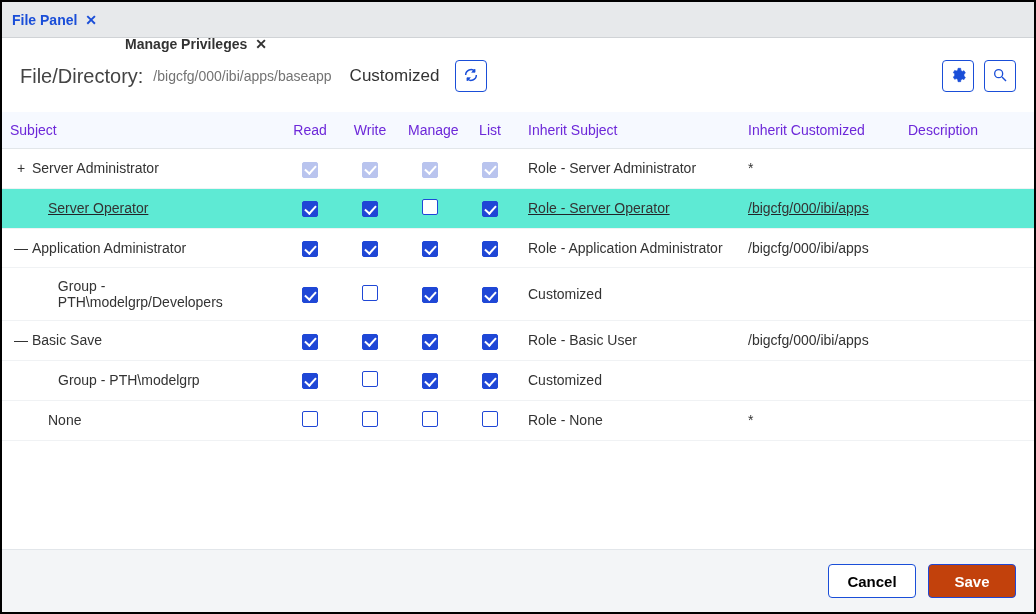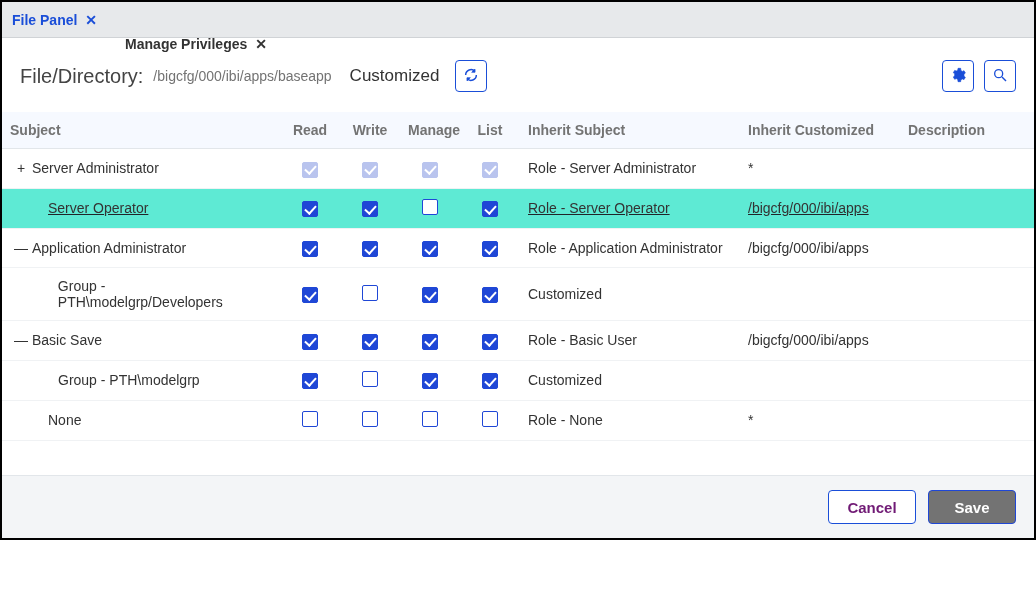--- a/index.html
+++ b/index.html
@@ -1,17 +1,17 @@
 <!DOCTYPE html>
 <html><head>
 <meta charset="utf-8">
 <style>
   * { box-sizing: border-box; margin: 0; padding: 0; }
   html, body { width: 1036px; height: 614px; font-family: Arial, Helvetica, sans-serif; font-size: 14px; color: #212529; background: #fff; }
-  .window { width: 1036px; height: 540px; border: 2px solid #000; display: flex; flex-direction: column; justify-content: flex-end; }
+  .window { width: 1036px; height: 614px; border: 2px solid #000; display: flex; flex-direction: column; justify-content: flex-end; }
 
   
   .tabbar { background: #e7e9eb; height: 36px; display: flex; align-items: center; padding: 0 10px; gap: 28px; border-bottom: 1px solid #d0d3d6; }
   .tab { display: flex; align-items: center; gap: 8px; font-size: 14px; font-weight: 600; cursor: pointer; }
   .tab.active { color: #1a4ed8; }
   .tab .close-x { font-weight: 700; font-size: 14px; }
   .tab.inactive { color: #333; margin-top: 48px; }
   .tab.inactive .close-x { color: #333; }
   .tab.active .close-x { color: #1a4ed8; }
 
@@ -21,21 +21,21 @@
   .toolbar .path { color: #737373; font-size: 14px; margin-right: 6px; }
   .toolbar .status { font-size: 17px; color: #333; margin-left: 2px; margin-right: 6px; }
   .iconbtn { width: 32px; height: 32px; border: 1px solid #1a4ed8; border-radius: 4px; background: #fff; display: flex; align-items: center; justify-content: center; cursor: pointer; }
   .iconbtn svg { width: 16px; height: 16px; fill: #1a4ed8; stroke: #1a4ed8; }
   .toolbar .spacer { flex: 1; }
   .toolbar .rightgroup { display: flex; gap: 10px; }
 
   
   .table-wrap { flex: 1; overflow: auto; }
   table { width: 100%; border-collapse: collapse; table-layout: fixed; }
-  thead th { text-align: left; font-size: 14px; font-weight: 700; color: #737373; background: #f6f9ff; padding: 10px 8px; border-bottom: 1px solid #e2e6ea; }
+  thead th { text-align: left; font-size: 14px; font-weight: 400; color: #6d28d9; background: #f6f9ff; padding: 10px 8px; border-bottom: 1px solid #e2e6ea; }
   tbody td { padding: 10px 8px; font-size: 14px; color: #333; border-bottom: 1px solid #f0f2f4; vertical-align: middle; }
   tbody tr.highlight { background: #5eead4; text-decoration: underline; }
   col.subject { width: 278px; }
   col.chk { width: 60px; }
   col.inhsub { width: 220px; }
   col.inhdir { width: 160px; }
   col.desc { width: auto; }
   td.center, th.center { text-align: center; }
 
   .subject-cell { display: flex; align-items: center; gap: 4px; }
@@ -50,22 +50,22 @@
   .cb.checked::after { content: ""; width: 9px; height: 5px; border: 2px solid #fff; border-top: none; border-right: none; transform: rotate(-48deg); margin-top: -2px; }
   .cb.unchecked { background: #fff; border: 1.5px solid #1f47d6; }
   .cb.disabled.checked { background: #b9c4ee; border: 1px solid #b9c4ee; }
   .cb.disabled.checked::after { border-color: #fff; }
   .cb.interactive { cursor: pointer; }
   .cb.disabled { cursor: default; }
 
   
   .footer { background: #f3f5f7; padding: 14px 18px; display: flex; justify-content: flex-end; gap: 12px; border-top: 1px solid #e2e6ea; }
   .btn { height: 34px; min-width: 88px; padding: 0 18px; border-radius: 4px; font-size: 15px; font-weight: 600; cursor: pointer; display: flex; align-items: center; justify-content: center; }
-  .btn.secondary { background: #fff; color: #701a75; border: 1px solid #1a4ed8; }
-  .btn.primary { background: #737373; color: #fff; border: 1px solid #1f47d6; }
+  .btn.secondary { background: #fff; color: #000000; border: 1px solid #1a4ed8; }
+  .btn.primary { background: #c2410c; color: #fff; border: 1px solid #1f47d6; }
 </style>
 </head>
 <body>
 
 <div class="window">
 
   <div class="tabbar">
     <div class="tab active">
       <span>File Panel</span>
       <span class="close-x">✕</span>

